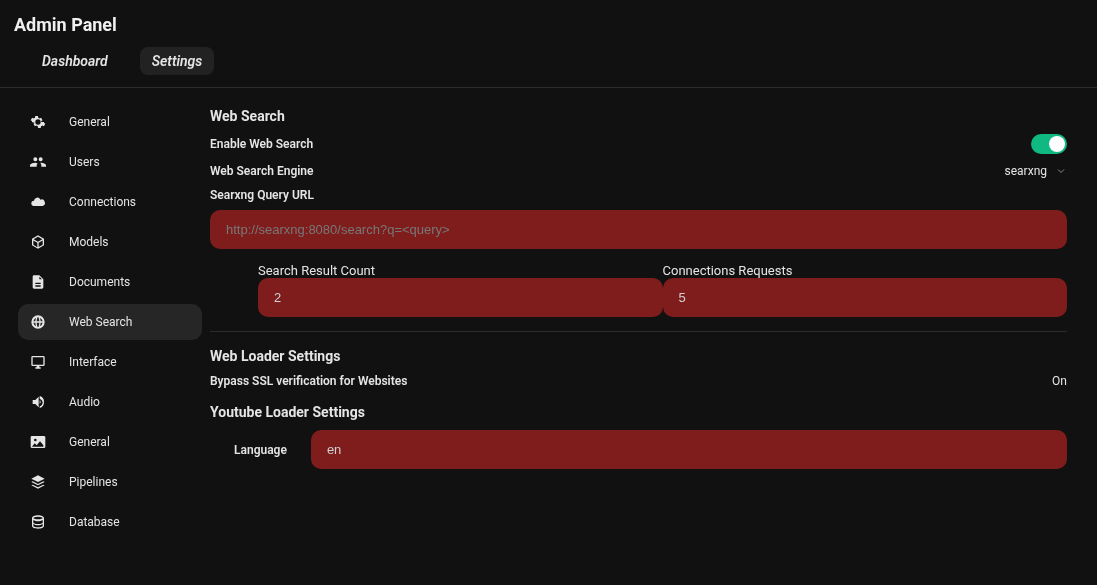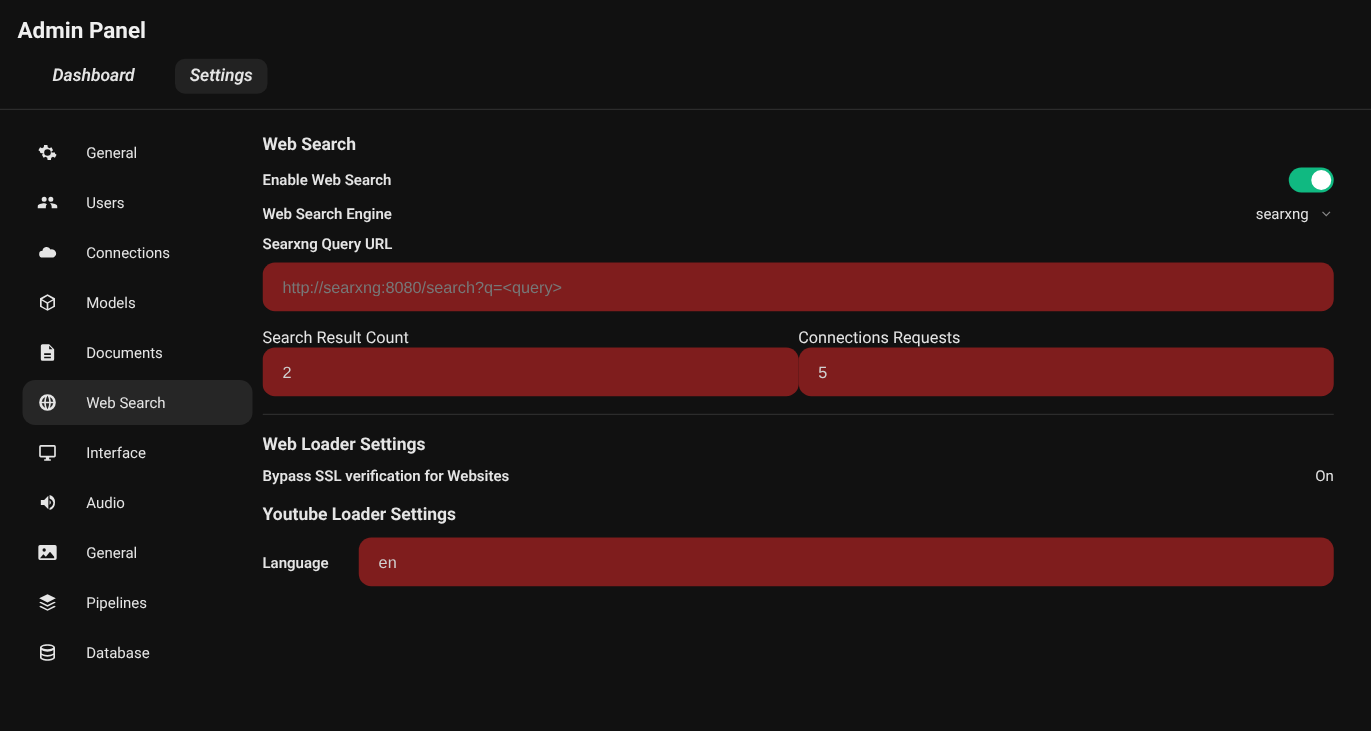--- a/index.html
+++ b/index.html
@@ -140,30 +140,32 @@
   .input-block .label-sm {
     font-size: 12px;
     font-weight: 600;
     margin-bottom: 8px;
     color: #e5e5e5;
   }
   .two-col {
     display: flex;
     gap: 0;
     margin-bottom: 14px;
+    margin-left: 48px;
   }
   .two-col > div { flex: 1; }
   .section-hr {
     border-top: 1px solid #2c2c2c;
     margin: 8px 0 16px 0;
   }
   .lang-row {
     display: flex;
     align-items: center;
     gap: 24px;
+    margin-left: 24px;
   }
   .lang-row .input { flex: 1; }
   .on-text {
     font-size: 12px;
     color: #e5e5e5;
     cursor: pointer;
   }
 </style>
 </head>
 <body>

